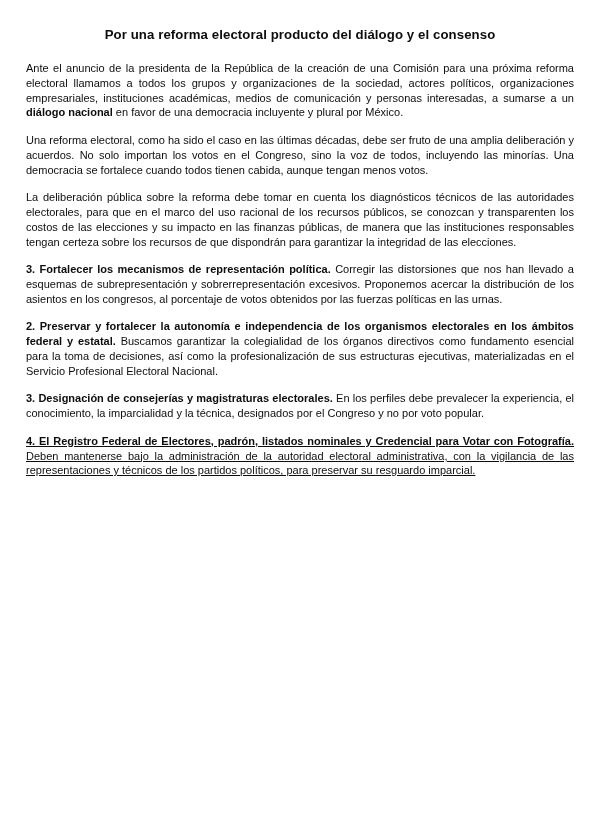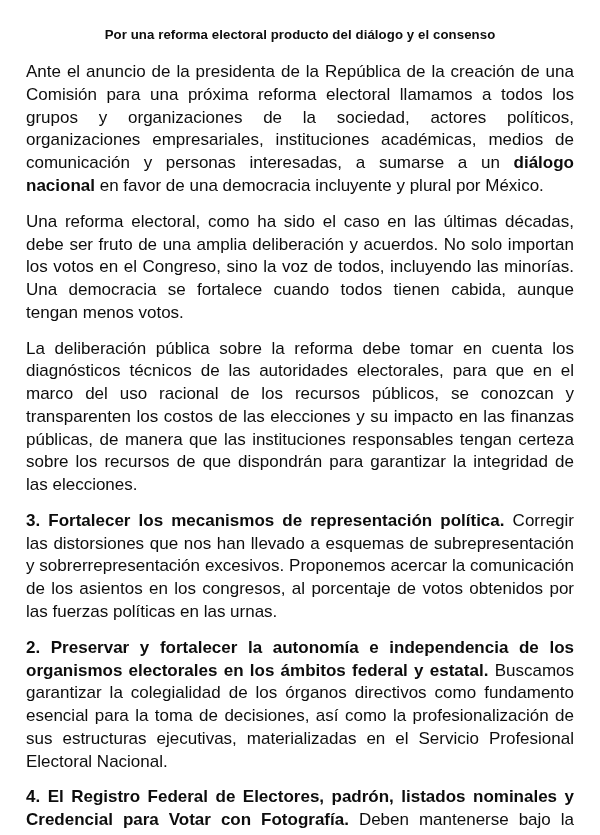--- a/index.html
+++ b/index.html
@@ -23,40 +23,42 @@
   }
   .doc-title {
     font-size: 13.2px;
     font-weight: bold;
     text-align: center;
     margin: 0 0 18px 0;
     line-height: 1.3;
     letter-spacing: 0.1px;
   }
   p.para {
-    font-size: 17px;
+    font-size: 11px;
     line-height: 1.34;
     text-align: justify;
     text-justify: inter-word;
     margin: 0 0 13px 0;
     hyphens: none;
   }
   p.para:last-child {
     margin-bottom: 15px;
+    text-decoration: underline;
   }
   .b {
     font-weight: bold;
   }
 </style>
 </head>
 <body>
 
 <div class="page">
   <h1 class="doc-title">Por una reforma electoral producto del diálogo y el consenso</h1>
   <div id="doc-body">
       <p class="para"><span class="">Ante el anuncio de la presidenta de la República de la creación de una Comisión para una próxima reforma electoral llamamos a todos los grupos y organizaciones de la sociedad, actores políticos, organizaciones empresariales, instituciones académicas, medios de comunicación y personas interesadas, a sumarse a un </span><span class="b">diálogo nacional</span><span class=""> en favor de una democracia incluyente y plural por México.</span></p>
       <p class="para"><span class="">Una reforma electoral, como ha sido el caso en las últimas décadas, debe ser fruto de una amplia deliberación y acuerdos. No solo importan los votos en el Congreso, sino la voz de todos, incluyendo las minorías. Una democracia se fortalece cuando todos tienen cabida, aunque tengan menos votos.</span></p>
       <p class="para"><span class="">La deliberación pública sobre la reforma debe tomar en cuenta los diagnósticos técnicos de las autoridades electorales, para que en el marco del uso racional de los recursos públicos, se conozcan y transparenten los costos de las elecciones y su impacto en las finanzas públicas, de manera que las instituciones responsables tengan certeza sobre los recursos de que dispondrán para garantizar la integridad de las elecciones.</span></p>
-      <p class="para"><span class="b">3. Fortalecer los mecanismos de representación política.</span><span class=""> Corregir las distorsiones que nos han llevado a esquemas de subrepresentación y sobrerrepresentación excesivos. Proponemos acercar la comunicación de los asientos en los congresos, al porcentaje de votos obtenidos por las fuerzas políticas en las urnas.</span></p>
+      <p class="para"><span class="b">3. Fortalecer los mecanismos de representación política.</span><span class=""> Corregir las distorsiones que nos han llevado a esquemas de subrepresentación y sobrerrepresentación excesivos. Proponemos acercar la distribución de los asientos en los congresos, al porcentaje de votos obtenidos por las fuerzas políticas en las urnas.</span></p>
       <p class="para"><span class="b">2. Preservar y fortalecer la autonomía e independencia de los organismos electorales en los ámbitos federal y estatal.</span><span class=""> Buscamos garantizar la colegialidad de los órganos directivos como fundamento esencial para la toma de decisiones, así como la profesionalización de sus estructuras ejecutivas, materializadas en el Servicio Profesional Electoral Nacional.</span></p>
+      <p class="para"><span class="b">3. Designación de consejerías y magistraturas electorales.</span><span class=""> En los perfiles debe prevalecer la experiencia, el conocimiento, la imparcialidad y la técnica, designados por el Congreso y no por voto popular.</span></p>
       <p class="para"><span class="b">4. El Registro Federal de Electores, padrón, listados nominales y Credencial para Votar con Fotografía.</span><span class=""> Deben mantenerse bajo la administración de la autoridad electoral administrativa, con la vigilancia de las representaciones y técnicos de los partidos políticos, para preservar su resguardo imparcial.</span></p>
     </div>
 </div>
 
 </body></html>

